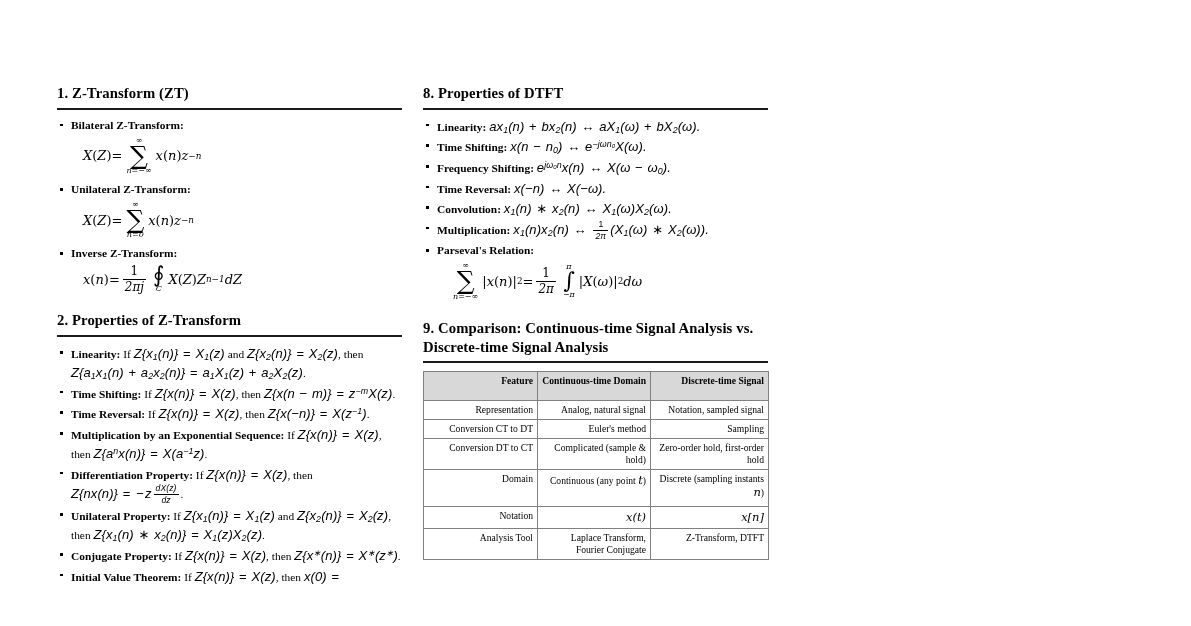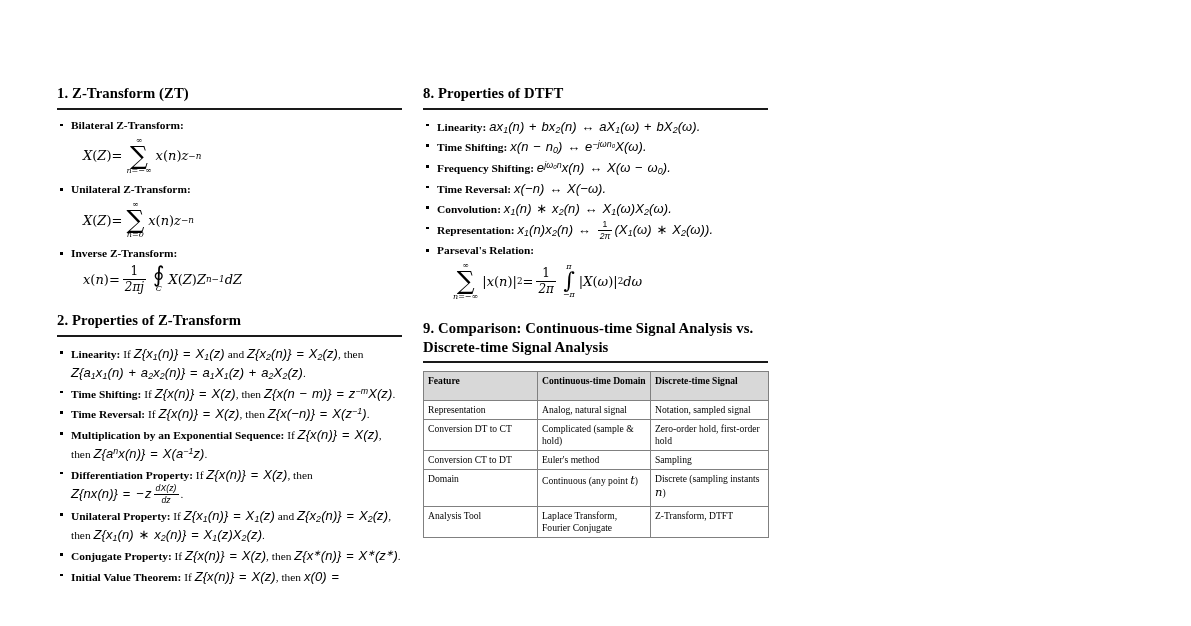--- a/index.html
+++ b/index.html
@@ -161,21 +161,21 @@
   table.cmp {
     border-collapse: collapse;
     width: 345px;
     margin-top: 8px;
     font-size: 9.6px;
     table-layout: fixed;
   }
   table.cmp th, table.cmp td {
     border: 1px solid #808080;
     padding: 3px 4px;
-    text-align: left;
+    text-align: right;
     vertical-align: top;
     line-height: 1.25;
     font-weight: normal;
   }
   table.cmp thead th {
     background: #d8d8d8;
     font-weight: bold;
     height: 22px;
   }
   table.cmp col.c1 { width: 114px; }
@@ -380,21 +380,21 @@
           <span class="lbl">Time Reversal:</span>
           <span class="m">x(−n) <span class="op">↔</span> X(−ω).</span>
         </li>
 
         <li>
           <span class="lbl">Convolution:</span>
           <span class="m">x<sub>1</sub>(n) <span class="op">∗</span> x<sub>2</sub>(n) <span class="op">↔</span> X<sub>1</sub>(ω)X<sub>2</sub>(ω).</span>
         </li>
 
         <li>
-          <span class="lbl">Representation:</span>
+          <span class="lbl">Multiplication:</span>
           <span class="m">x<sub>1</sub>(n)x<sub>2</sub>(n) <span class="op">↔</span> <span class="frac tiny">
                 <span class="num up">1</span>
                 <span class="bar"></span>
                 <span class="den">2π</span>
               </span>(X<sub>1</sub>(ω) <span class="op">∗</span> X<sub>2</sub>(ω)).</span>
         </li>
 
         <li>
           <span class="lbl">Parseval's Relation:</span>
           <div class="disp">
@@ -438,33 +438,38 @@
             <th>Discrete-time Signal</th>
           </tr>
         </thead>
         <tbody>
           <tr>
             <td>Representation</td>
             <td>Analog, natural signal</td>
             <td>Notation, sampled signal</td>
           </tr>
           <tr>
+            <td>Conversion CT to DT</td>
+            <td>Euler's method</td>
+            <td>Sampling</td>
+          </tr>
+          <tr>
             <td>Conversion DT to CT</td>
             <td>Complicated (sample &amp; hold)</td>
             <td>Zero-order hold, first-order hold</td>
           </tr>
           <tr>
-            <td>Conversion CT to DT</td>
-            <td>Euler's method</td>
-            <td>Sampling</td>
-          </tr>
-          <tr>
             <td class="tall">Domain</td>
             <td class="tall"><span>Continuous (any point </span><span class="cellmath">t</span><span>)</span></td>
             <td class="tall"><span>Discrete (sampling instants </span><span class="cellmath">n</span><span>)</span></td>
+          </tr>
+          <tr>
+            <td>Notation</td>
+            <td class="cellmath">x(t)</td>
+            <td class="cellmath">x[n]</td>
           </tr>
           <tr>
             <td>Analysis Tool</td>
             <td>Laplace Transform, Fourier Conjugate</td>
             <td>Z-Transform, DTFT</td>
           </tr>
         </tbody>
       </table>
     </div>
   </div>

